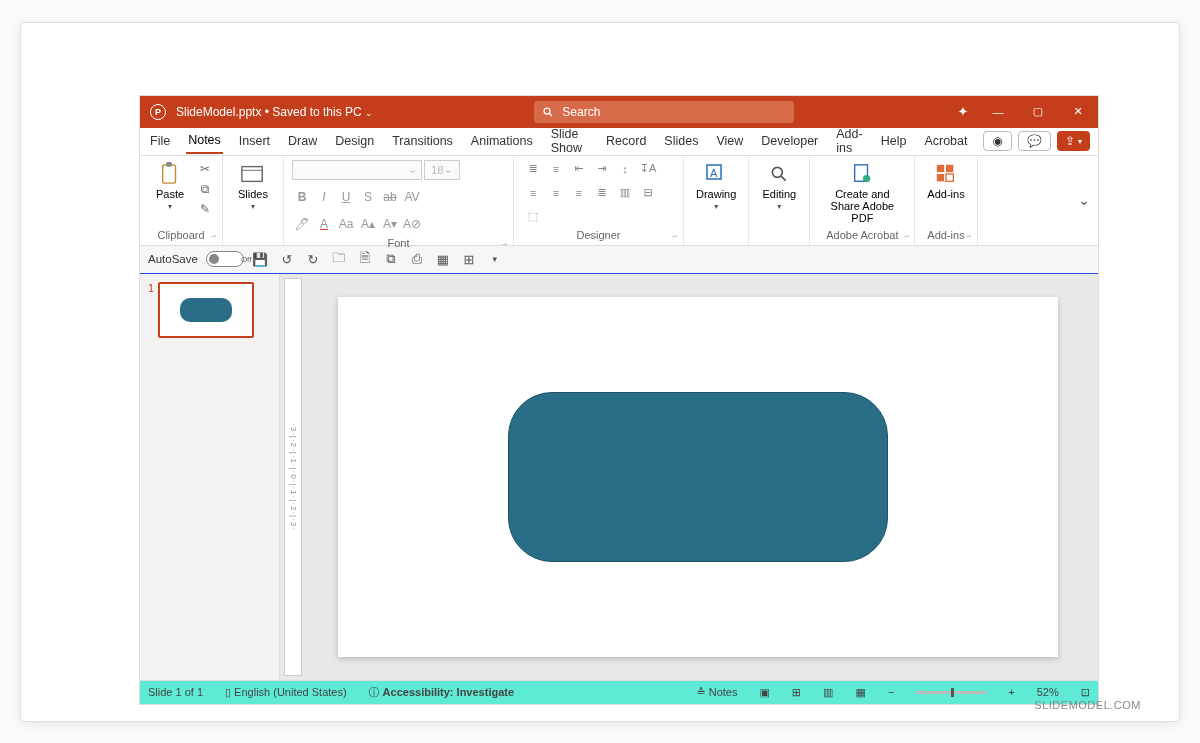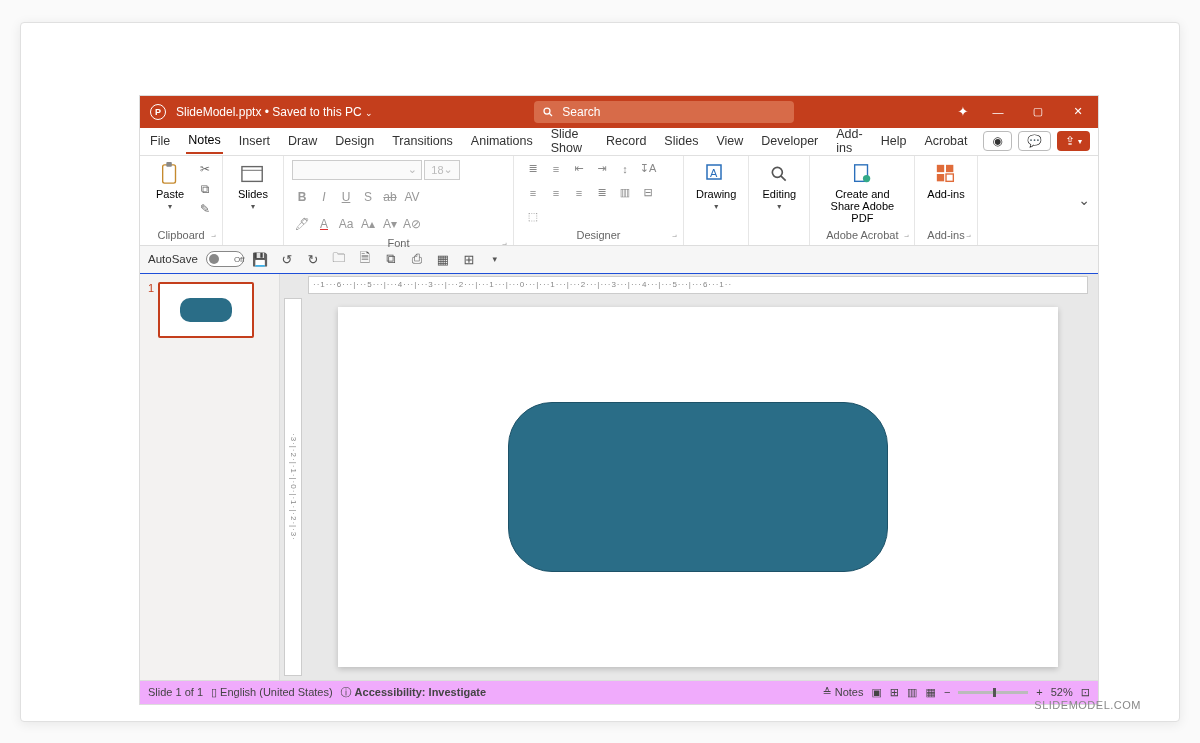--- a/index.html
+++ b/index.html
@@ -37,39 +37,39 @@
   .fontbox { border:1px solid #ccc; height:20px; width:130px; background:#fafafa; font-size:11px; padding:0 4px; display:flex;align-items:center;justify-content:flex-end;color:#888;}
   .sizebox { border:1px solid #ccc; height:20px; width:36px; background:#fafafa; font-size:11px; display:flex;align-items:center;justify-content:center;color:#888;}
   .fmtbtn { width:20px; height:20px; display:flex;align-items:center;justify-content:center;color:#999;font-size:12px;}
   .pararow { display:flex; gap:1px; margin-bottom:2px;}
   .pbtn { width:22px;height:18px;display:flex;align-items:center;justify-content:center;color:#888;font-size:11px;}
   .chev { font-size:14px; color:#555; margin-left:auto; align-self:center; padding-right:8px;}
   
   .qat { height: 28px; background: #f6f6f6; border-bottom:1px solid #1d4ed8; display:flex; align-items:center; padding:0 8px; gap:8px; font-size:11.5px; color:#333;}
   .autosave-toggle { width:38px; height:16px; border:1px solid #888; border-radius:8px; display:flex; align-items:center; padding:0 3px; font-size:8px; color:#666; background:#fff; position:relative;}
   .autosave-toggle::before{content:"";width:10px;height:10px;border-radius:50%;background:#888;position:absolute;left:2px;}
-  .autosave-toggle span{margin-left:24px;}
+  .autosave-toggle span{margin-left:31px;}
   .qbtn { width:18px;height:18px;display:flex;align-items:center;justify-content:center;color:#555;font-size:13px;}
   .qbtn.pu{color:#7b3fa0;}
   
   .workarea { flex:1; display:flex; background:#eeeeee; overflow:hidden; position:relative;}
   .thumbs { width:140px; background:#f3f2f1; border-right:1px solid #ddd; padding:8px; }
   .thumbwrap { display:flex; align-items:flex-start; gap:4px;}
   .thumbnum { font-size:11px; color:#c43e1c;}
   .thumb { width:96px; height:56px; border:2px solid #c43e1c; border-radius:2px; background:#fff; display:flex;align-items:center;justify-content:center;}
   .thumb .shape { width:52px;height:24px;background:#2a6d87;border-radius:10px;}
   .editor { flex:1; position:relative; background:#e8e8e8; display:flex; flex-direction:column;}
   .hruler { height:18px; margin-left:28px; margin-right:10px; background:#fff; border:1px solid #ccc; font-size:8px; color:#888; display:flex; align-items:center; overflow:hidden; letter-spacing:1px; padding:0 4px; margin-top:2px;}
   .edbody { flex:1; display:flex; }
   .vruler { width:18px; margin:4px 4px 4px 4px; background:#fff; border:1px solid #ccc; font-size:8px; color:#888; writing-mode:vertical-lr; display:flex; align-items:center; justify-content:center; letter-spacing:1px;}
   .canvaswrap { flex:1; display:flex; align-items:center; justify-content:center; padding:6px 10px 6px 2px;}
   .slide { width: 720px; height: 360px; background:#fff; box-shadow:0 2px 6px rgba(0,0,0,0.2); display:flex;align-items:center;justify-content:center;}
   .bigshape { width:380px; height:170px; background:#2a6d87; border-radius:44px; border:1px solid #1d5268;}
   
-  .status { height:24px; background:#f0abfc; border-top:1px solid #ddd; display:flex; align-items:center; font-size:11px; color:#444; padding:0 8px; gap:8px;}
+  .status { height:24px; background:#5eead4; border-top:1px solid #ddd; display:flex; align-items:center; font-size:11px; color:#444; padding:0 8px; gap:22px;}
   .status .spacer{flex:1;}
   .status .sbtn{display:flex;align-items:center;gap:3px;}
   .zoomslider { width:70px;height:3px;background:#bbb;position:relative;}
   .zoomslider::after{content:"";position:absolute;left:50%;top:-3px;width:3px;height:9px;background:#555;}
   .watermark { position:absolute; right:38px; bottom:10px; font-size:11px; color:#888; letter-spacing:0.5px;}
   svg { display:block; }
   .dim { color:#bbb; }
 </style>
 </head>
 <body>
@@ -349,21 +349,20 @@
     <div class="workarea">
       <div class="thumbs">
         <div class="thumbwrap">
           <span class="thumbnum">1</span>
           <div class="thumb">
             <div class="shape"></div>
           </div>
         </div>
       </div>
       <div class="editor">
-        <div class="hruler">··1···6···|···5···|···4···|···3···|···2···|···1···|···0···|···1···|···2···|···3···|···4···|···5···|···6···1··</div>
         <div class="edbody">
           <div class="vruler">·3·|·2·|·1·|·0·|·1·|·2·|·3·</div>
           <div class="canvaswrap">
             <div class="slide">
               <div class="bigshape"></div>
             </div>
           </div>
         </div>
       </div>
     </div>

